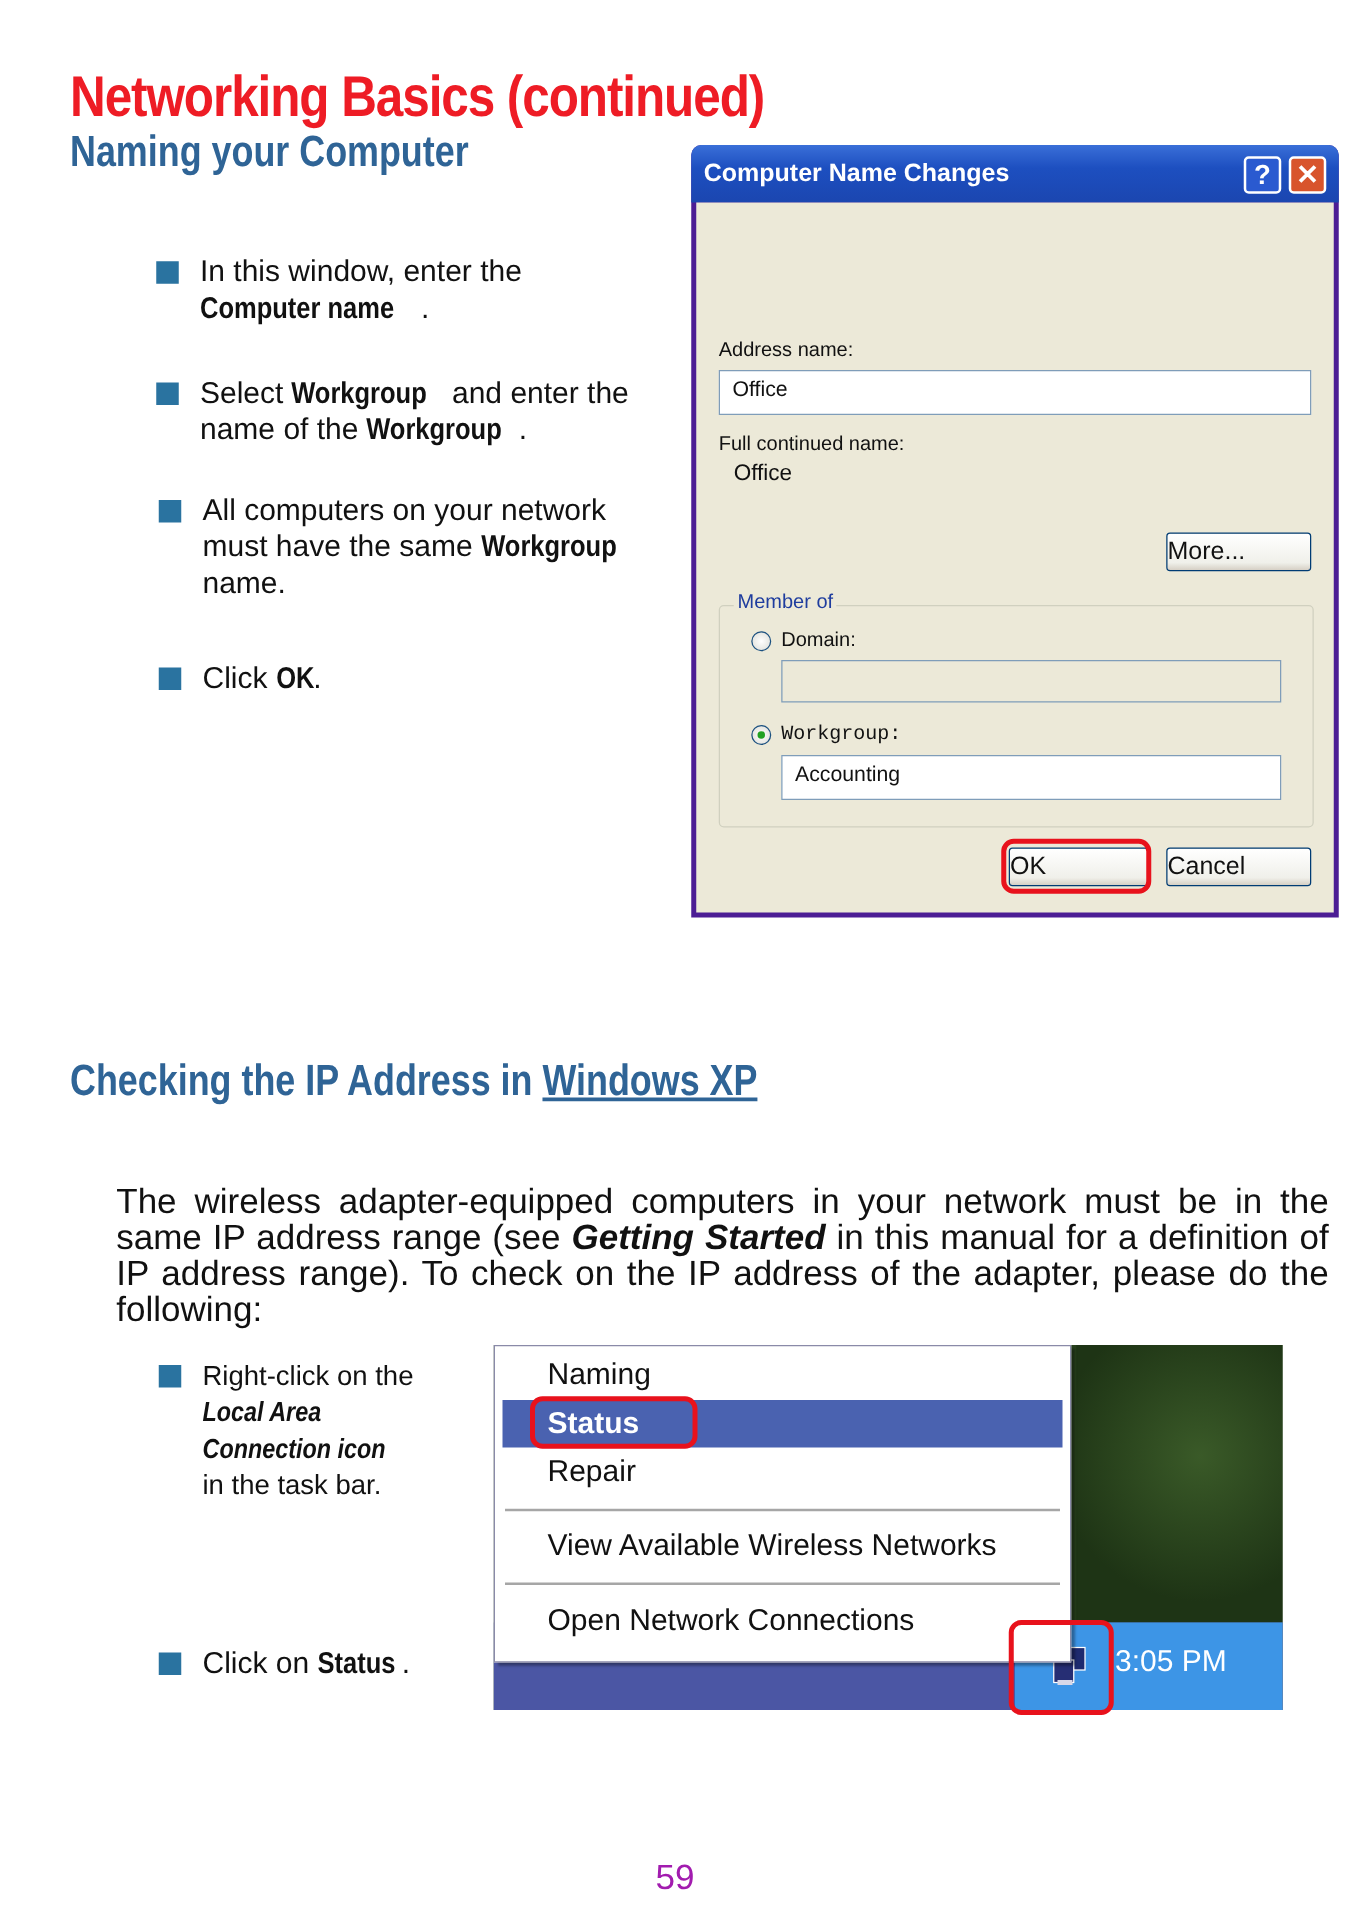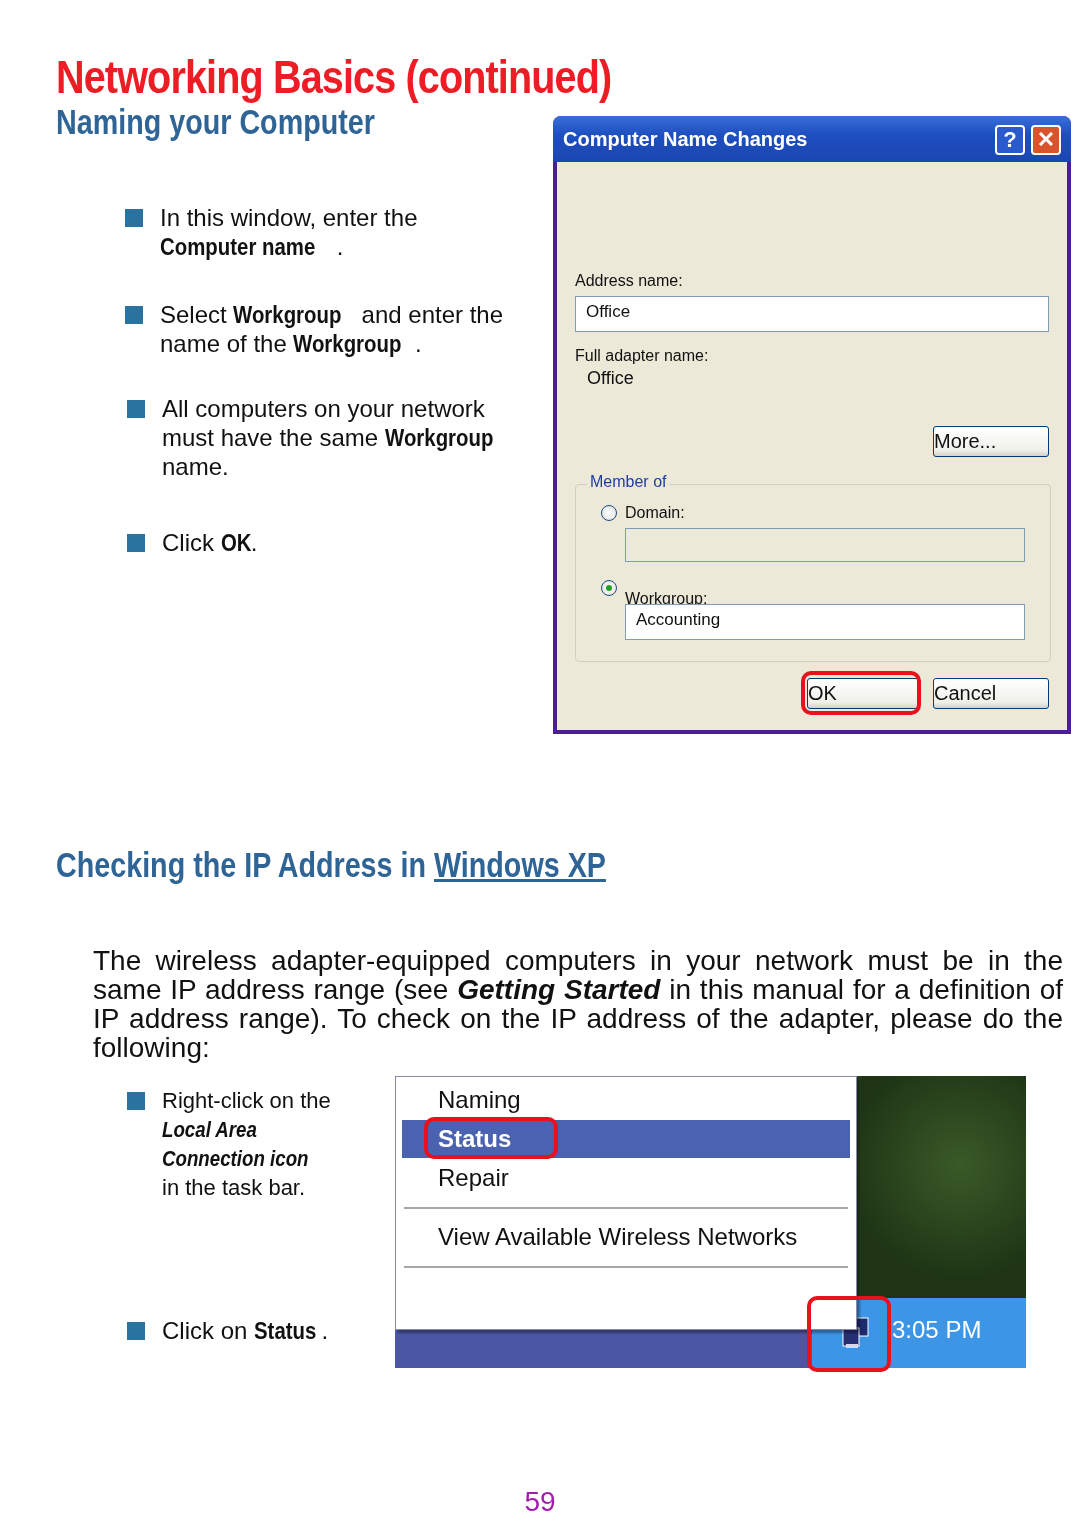--- a/index.html
+++ b/index.html
@@ -80,35 +80,35 @@
 
 <div id="dialog" class="abs">
   <div class="titlebar">
     <span class="title">Computer Name Changes</span>
     <span class="tbtn" style="left:442px; background:#2a5ad0;">?</span>
     <span class="tbtn" style="left:478px; background:#d8542c;">✕</span>
   </div>
   <div class="client">
     <div class="dlabel" style="left:18px; top:110px;">Address name:</div>
     <div class="dfield" style="left:18px; top:134px; width:474px; height:36px;">Office</div>
-    <div class="dlabel" style="left:18px; top:185px;">Full adapter name:</div>
+    <div class="dlabel" style="left:18px; top:185px;">Full continued name:</div>
     <div class="dlabel" style="left:30px; top:206px; font-size:18px;">Office</div>
     <div class="xpbtn" style="left:376px; top:264px; width:116px;">More...</div>
 
     <div class="groupbox" style="left:18px; top:322px; width:474px; height:176px;"></div>
     <div class="grouplabel" style="left:30px; top:311px;">Member of</div>
 
     <div class="radio" style="left:44px; top:343px;"></div>
     <div class="dlabel" style="left:68px; top:342px;">Domain:</div>
     <div class="dfield" style="left:68px; top:366px; width:400px; height:34px; background:#ece9d8;"></div>
 
     <div class="radio" style="left:44px; top:418px;">
         <span class="dot"></span>
       </div>
-    <div class="dlabel" style="left:68px; top:428px;">Workgroup:</div>
+    <div class="dlabel" style="left:68px; top:416px;font-family:Liberation Mono, monospace;">Workgroup:</div>
     <div class="dfield" style="left:68px; top:442px; width:400px; height:36px;">Accounting</div>
 
     <div class="xpbtn" style="left:250px; top:516px; width:112px;">OK</div>
     <div class="xpbtn" style="left:376px; top:516px; width:116px;">Cancel</div>
     <div class="highlight" style="left:244px; top:509px; width:120px; height:44px;"></div>
   </div>
 </div>
 
 <div id="section2-title" class="abs">
   <span>Checking the IP Address in </span><span class="u">Windows XP</span>
@@ -139,18 +139,19 @@
       <span id="clock">3:05 PM</span>
     </div>
   </div>
   <div id="menu">
     <div class="mitem" style="top:4px;">Naming</div>
     <div class="mitem sel" style="top:43px;">Status</div>
     <div class="mitem" style="top:82px;">Repair</div>
     <div class="msep" style="top:130px;"></div>
     <div class="mitem" style="top:141px;">View Available Wireless Networks</div>
     <div class="msep" style="top:189px;"></div>
+    <div class="mitem" style="top:201px;">Open Network Connections</div>
   </div>
   <div class="highlight" style="left:29px; top:41px; width:134px; height:42px;"></div>
   <div class="highlight" style="left:412px; top:220px; width:84px; height:76px;"></div>
 </div>
 
 <div id="page-number" class="abs">59</div>
 
 </body></html>

